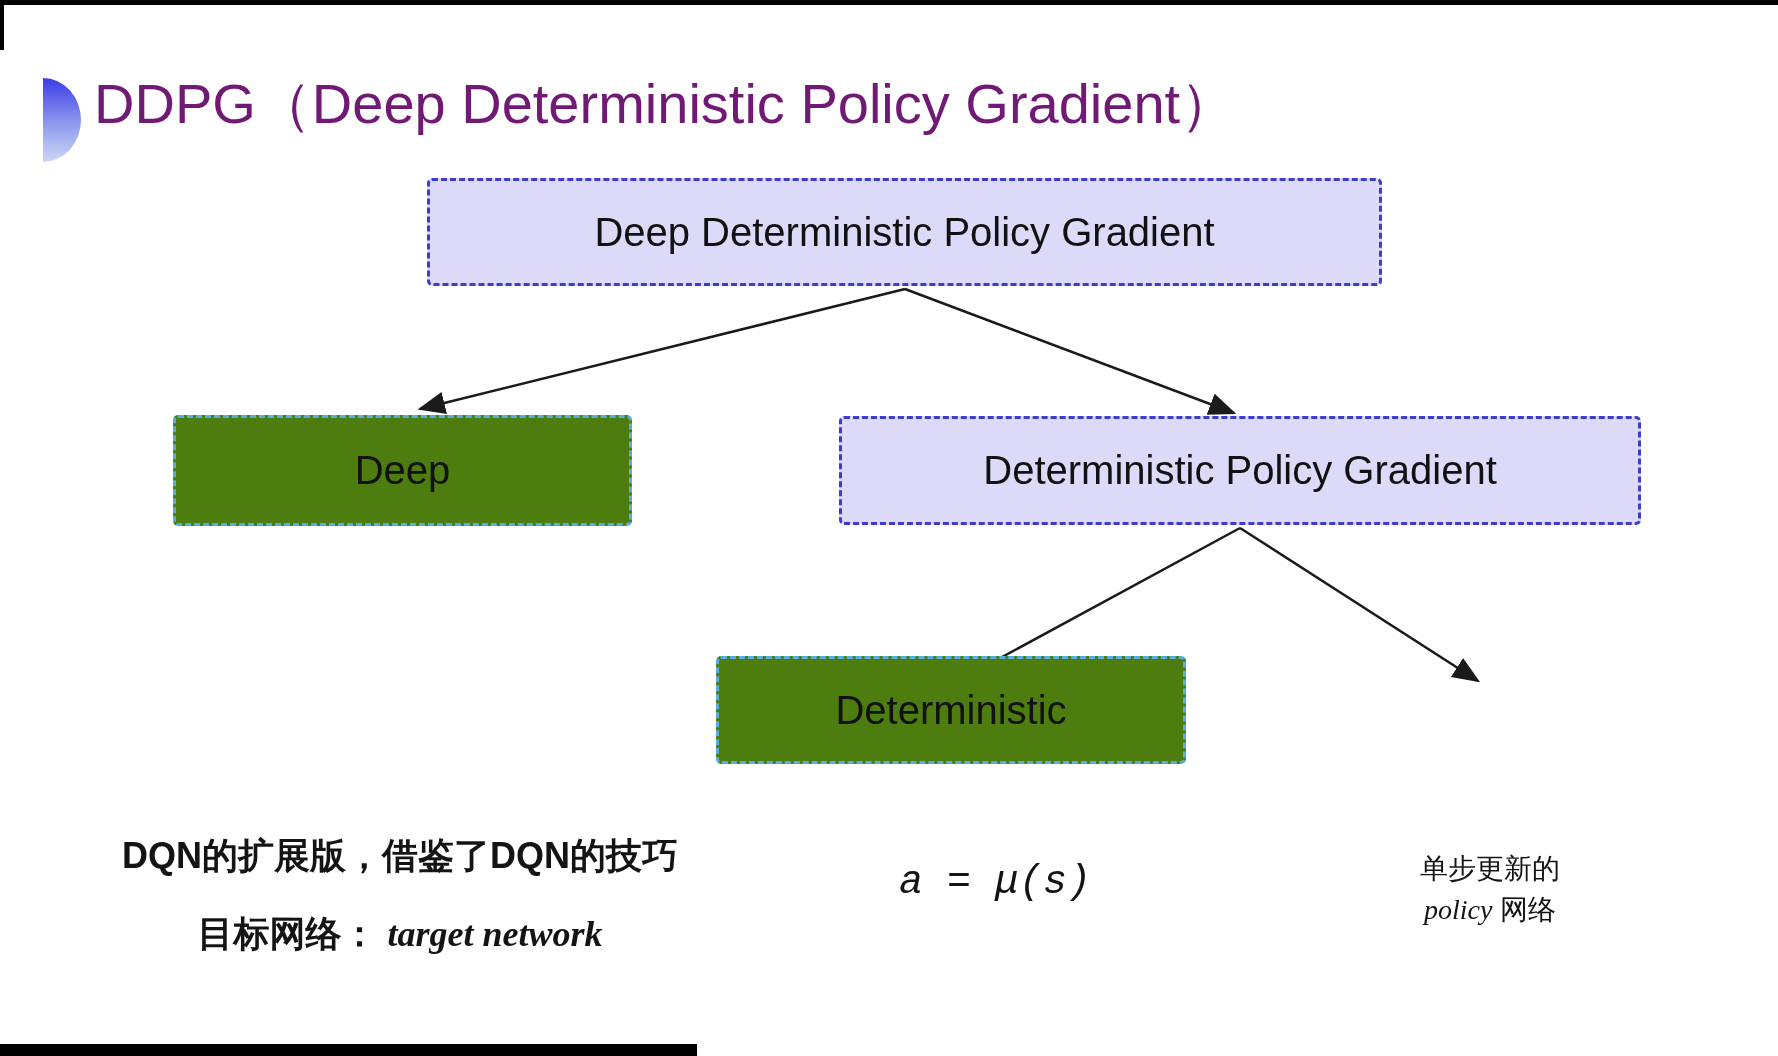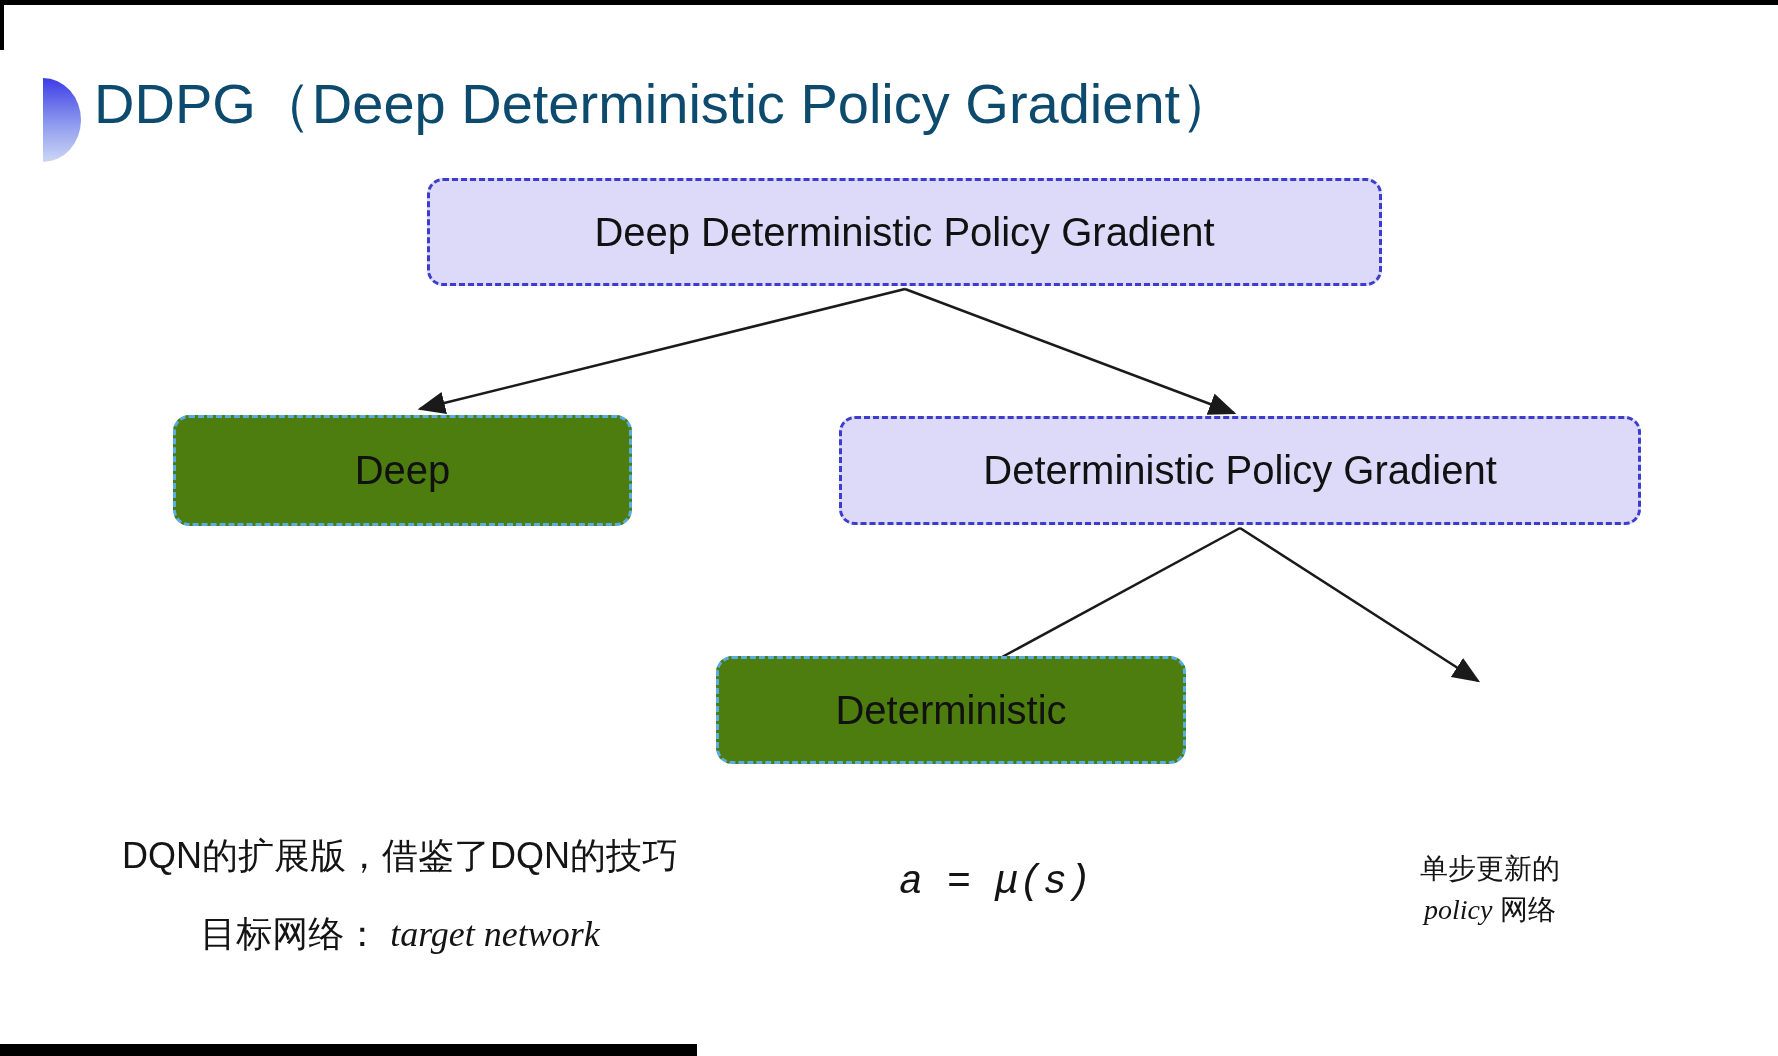--- a/index.html
+++ b/index.html
@@ -13,45 +13,45 @@
   .chrome-bottom{position:absolute;left:0;top:1044px;width:697px;height:12px;background:#000;}
 
   
   .bullet{
     position:absolute;left:43px;top:78px;width:38px;height:84px;
     background:linear-gradient(180deg,#3c3ce6 0%,#8f9bee 55%,#ccd7f5 100%);
     border-radius:0 100% 100% 0 / 0 50% 50% 0;
   }
   .title{
     position:absolute;left:94px;top:72px;width:1500px;
-    font-size:56px;line-height:1.15;color:#0c4a6e;white-space:nowrap;
+    font-size:56px;line-height:1.15;color:#701a75;white-space:nowrap;
   }
 
   
   .box{
     position:absolute;box-sizing:border-box;display:flex;align-items:center;justify-content:center;
-    border-radius:16px;
+    border-radius:5px;
   }
   .lav{background:#dcdaf8;border:3px dashed #3c3ccd;}
   .cyan{background:#4d7c0f;border:3px dashed #58ade0;}
   .box .lbl{font-size:40px;color:#111;}
   #box-root{left:427px;top:178px;width:955px;height:108px;}
   #box-deep{left:173px;top:415px;width:459px;height:111px;}
   #box-dpg {left:839px;top:416px;width:802px;height:109px;justify-content:center;}
   #box-det {left:716px;top:656px;width:470px;height:108px;}
   #box-pg  {left:1263px;top:684px;width:460px;height:108px;}
 
   
   svg.arrows{position:absolute;left:0;top:0;pointer-events:none;}
 
   
   .notes{position:absolute;text-align:center;color:#141414;}
   .term{font-family:"Liberation Serif",serif;font-style:italic;}
   #notes-deep{left:100px;top:832px;width:600px;font-size:36px;}
-  #notes-deep .nline{margin-bottom:29px;white-space:nowrap;}
+  #notes-deep .nline{margin-bottom:29px;white-space:nowrap;font-weight:bold;}
   #notes-det{left:780px;top:850px;width:430px;font-size:36px;}
   #notes-det .formula{margin-top:10px;font-family:Liberation Mono, monospace;font-style:italic;font-size:40px;}
   #notes-pg{left:1285px;top:850px;width:410px;font-size:28px;}
   #notes-pg .line2{margin-top:3px;}
 </style>
 </head>
 <body>
 
 <div class="canvas">
 

